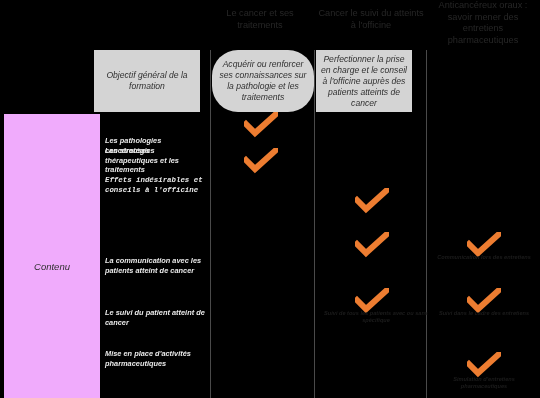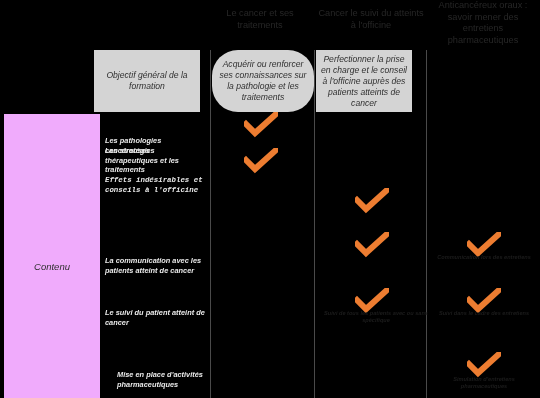--- a/index.html
+++ b/index.html
@@ -102,21 +102,21 @@
 
   <div class="vline" style="left:210px;top:50px;height:348px;"></div>
   <div class="vline" style="left:314px;top:50px;height:348px;"></div>
   <div class="vline" style="left:426px;top:50px;height:348px;"></div>
 
   <div class="rowlabel" style="top:116px;margin-top:20px;">Les pathologies cancéreuses</div>
   <div class="rowlabel" style="top:146px;">Les stratégies thérapeutiques et les traitements</div>
   <div class="rowlabel" style="top:176px;font-family:Liberation Mono, monospace;">Effets indésirables et conseils à l'officine</div>
   <div class="rowlabel" style="top:216px;margin-top:40px;">La communication avec les patients atteint de cancer</div>
   <div class="rowlabel" style="top:308px;">Le suivi du patient atteint de cancer</div>
-  <div class="rowlabel" style="top:370px;margin-left:12px;">Mise en place d'activités pharmaceutiques</div>
+  <div class="rowlabel" style="top:349px;">Mise en place d'activités pharmaceutiques</div>
 
   <div class="check" style="left:244px;top:112px;">
     <svg viewBox="0 0 34 26">
         <path d="M2 12 L11 21 L32 2" fill="none" stroke="#ED7D31" stroke-width="6" stroke-linecap="square"></path>
       </svg>
   </div>
   <div class="check" style="left:244px;top:148px;">
     <svg viewBox="0 0 34 26">
         <path d="M2 12 L11 21 L32 2" fill="none" stroke="#ED7D31" stroke-width="6" stroke-linecap="square"></path>
       </svg>

